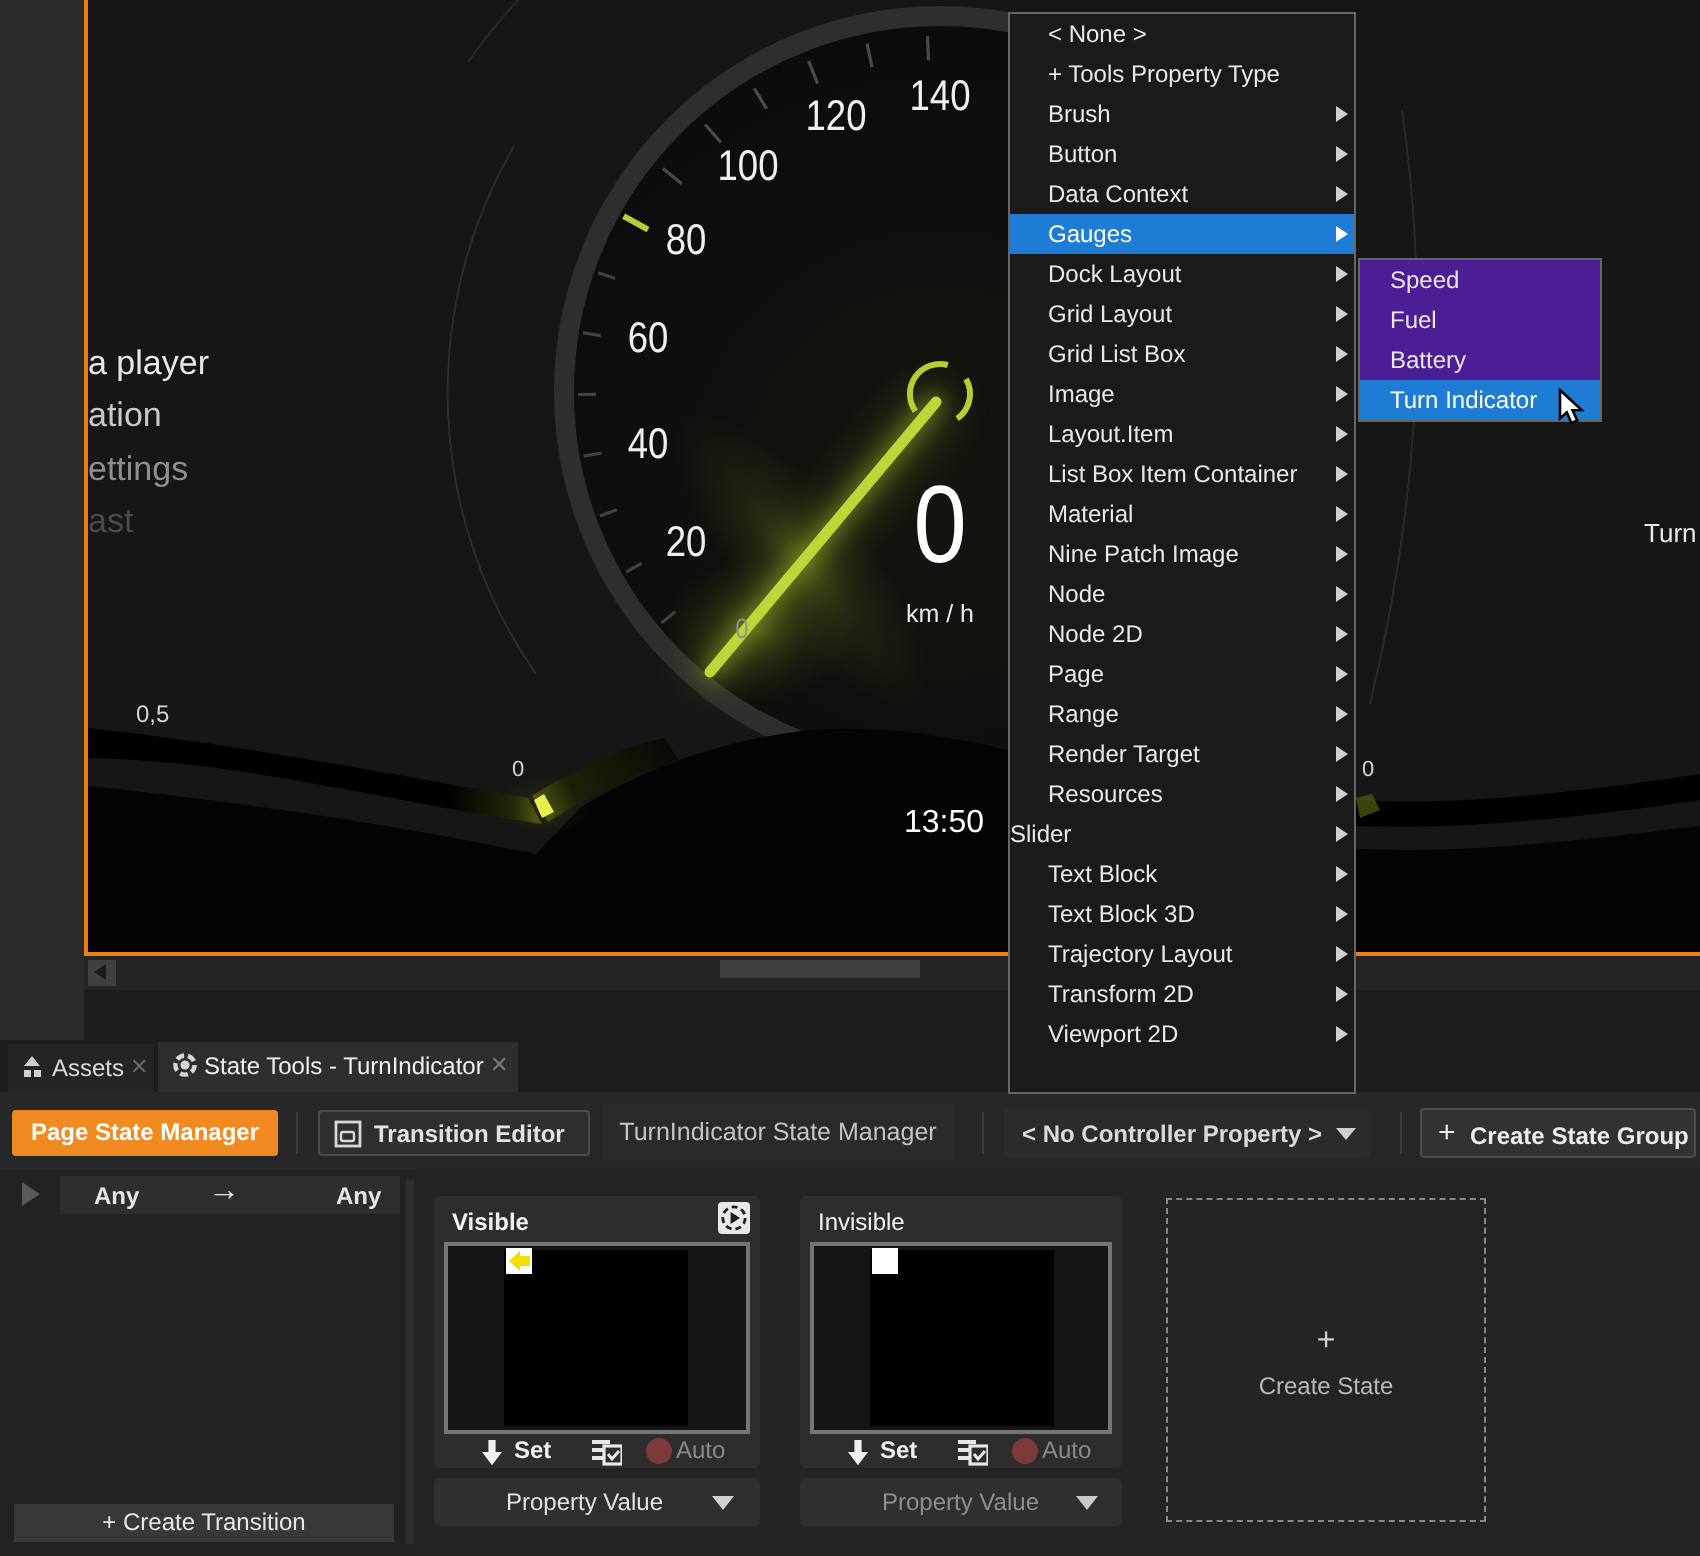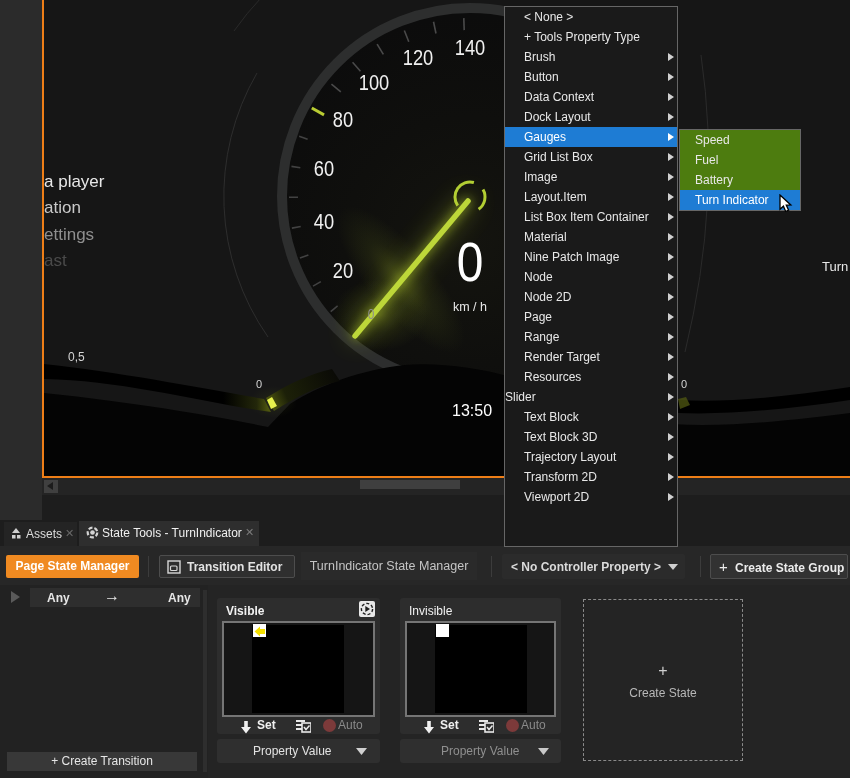--- a/index.html
+++ b/index.html
@@ -283,43 +283,44 @@
     <div style="margin-top:62px;font-size:16px;color:#cfcfcf;">+</div>
     <div style="margin-top:6px;">Create State</div>
   </div>
 
   <div class="abs" id="menu" style="left:504px;top:6px;width:174px;height:541px;background:#1a1a1a;border:1px solid #666;font-size:12px;color:#e8e8e8;">
       <div style="position:relative;height:20px;line-height:20px;padding-left:19px;">&lt; None &gt;</div>
       <div style="position:relative;height:20px;line-height:20px;padding-left:19px;">+ Tools Property Type</div>
       <div style="position:relative;height:20px;line-height:20px;padding-left:19px;">Brush<span style="position:absolute;right:3px;top:5.5px;width:0;height:0;border-top:4.5px solid transparent;border-bottom:4.5px solid transparent;border-left:6px solid #d0d0d0;"></span></div>
       <div style="position:relative;height:20px;line-height:20px;padding-left:19px;">Button<span style="position:absolute;right:3px;top:5.5px;width:0;height:0;border-top:4.5px solid transparent;border-bottom:4.5px solid transparent;border-left:6px solid #d0d0d0;"></span></div>
       <div style="position:relative;height:20px;line-height:20px;padding-left:19px;">Data Context<span style="position:absolute;right:3px;top:5.5px;width:0;height:0;border-top:4.5px solid transparent;border-bottom:4.5px solid transparent;border-left:6px solid #d0d0d0;"></span></div>
+      <div style="position:relative;height:20px;line-height:20px;padding-left:19px;background:#1e7cd4;color:#fff;">Gauges<span style="position:absolute;right:3px;top:5.5px;width:0;height:0;border-top:4.5px solid transparent;border-bottom:4.5px solid transparent;border-left:6px solid #fff;"></span></div>
       <div style="position:relative;height:20px;line-height:20px;padding-left:19px;">Dock Layout<span style="position:absolute;right:3px;top:5.5px;width:0;height:0;border-top:4.5px solid transparent;border-bottom:4.5px solid transparent;border-left:6px solid #d0d0d0;"></span></div>
-      <div style="position:relative;height:20px;line-height:20px;padding-left:19px;background:#1e7cd4;color:#fff;">Gauges<span style="position:absolute;right:3px;top:5.5px;width:0;height:0;border-top:4.5px solid transparent;border-bottom:4.5px solid transparent;border-left:6px solid #fff;"></span></div>
+      <div style="position:relative;height:20px;line-height:20px;padding-left:19px;">Grid Layout<span style="position:absolute;right:3px;top:5.5px;width:0;height:0;border-top:4.5px solid transparent;border-bottom:4.5px solid transparent;border-left:6px solid #d0d0d0;"></span></div>
       <div style="position:relative;height:20px;line-height:20px;padding-left:19px;">Grid List Box<span style="position:absolute;right:3px;top:5.5px;width:0;height:0;border-top:4.5px solid transparent;border-bottom:4.5px solid transparent;border-left:6px solid #d0d0d0;"></span></div>
       <div style="position:relative;height:20px;line-height:20px;padding-left:19px;">Image<span style="position:absolute;right:3px;top:5.5px;width:0;height:0;border-top:4.5px solid transparent;border-bottom:4.5px solid transparent;border-left:6px solid #d0d0d0;"></span></div>
       <div style="position:relative;height:20px;line-height:20px;padding-left:19px;">Layout.Item<span style="position:absolute;right:3px;top:5.5px;width:0;height:0;border-top:4.5px solid transparent;border-bottom:4.5px solid transparent;border-left:6px solid #d0d0d0;"></span></div>
       <div style="position:relative;height:20px;line-height:20px;padding-left:19px;">List Box Item Container<span style="position:absolute;right:3px;top:5.5px;width:0;height:0;border-top:4.5px solid transparent;border-bottom:4.5px solid transparent;border-left:6px solid #d0d0d0;"></span></div>
       <div style="position:relative;height:20px;line-height:20px;padding-left:19px;">Material<span style="position:absolute;right:3px;top:5.5px;width:0;height:0;border-top:4.5px solid transparent;border-bottom:4.5px solid transparent;border-left:6px solid #d0d0d0;"></span></div>
       <div style="position:relative;height:20px;line-height:20px;padding-left:19px;">Nine Patch Image<span style="position:absolute;right:3px;top:5.5px;width:0;height:0;border-top:4.5px solid transparent;border-bottom:4.5px solid transparent;border-left:6px solid #d0d0d0;"></span></div>
       <div style="position:relative;height:20px;line-height:20px;padding-left:19px;">Node<span style="position:absolute;right:3px;top:5.5px;width:0;height:0;border-top:4.5px solid transparent;border-bottom:4.5px solid transparent;border-left:6px solid #d0d0d0;"></span></div>
       <div style="position:relative;height:20px;line-height:20px;padding-left:19px;">Node 2D<span style="position:absolute;right:3px;top:5.5px;width:0;height:0;border-top:4.5px solid transparent;border-bottom:4.5px solid transparent;border-left:6px solid #d0d0d0;"></span></div>
       <div style="position:relative;height:20px;line-height:20px;padding-left:19px;">Page<span style="position:absolute;right:3px;top:5.5px;width:0;height:0;border-top:4.5px solid transparent;border-bottom:4.5px solid transparent;border-left:6px solid #d0d0d0;"></span></div>
       <div style="position:relative;height:20px;line-height:20px;padding-left:19px;">Range<span style="position:absolute;right:3px;top:5.5px;width:0;height:0;border-top:4.5px solid transparent;border-bottom:4.5px solid transparent;border-left:6px solid #d0d0d0;"></span></div>
       <div style="position:relative;height:20px;line-height:20px;padding-left:19px;">Render Target<span style="position:absolute;right:3px;top:5.5px;width:0;height:0;border-top:4.5px solid transparent;border-bottom:4.5px solid transparent;border-left:6px solid #d0d0d0;"></span></div>
       <div style="position:relative;height:20px;line-height:20px;padding-left:19px;">Resources<span style="position:absolute;right:3px;top:5.5px;width:0;height:0;border-top:4.5px solid transparent;border-bottom:4.5px solid transparent;border-left:6px solid #d0d0d0;"></span></div>
       <div style="position:relative;height:20px;line-height:20px;">Slider<span style="position:absolute;right:3px;top:5.5px;width:0;height:0;border-top:4.5px solid transparent;border-bottom:4.5px solid transparent;border-left:6px solid #d0d0d0;"></span></div>
       <div style="position:relative;height:20px;line-height:20px;padding-left:19px;">Text Block<span style="position:absolute;right:3px;top:5.5px;width:0;height:0;border-top:4.5px solid transparent;border-bottom:4.5px solid transparent;border-left:6px solid #d0d0d0;"></span></div>
       <div style="position:relative;height:20px;line-height:20px;padding-left:19px;">Text Block 3D<span style="position:absolute;right:3px;top:5.5px;width:0;height:0;border-top:4.5px solid transparent;border-bottom:4.5px solid transparent;border-left:6px solid #d0d0d0;"></span></div>
       <div style="position:relative;height:20px;line-height:20px;padding-left:19px;">Trajectory Layout<span style="position:absolute;right:3px;top:5.5px;width:0;height:0;border-top:4.5px solid transparent;border-bottom:4.5px solid transparent;border-left:6px solid #d0d0d0;"></span></div>
       <div style="position:relative;height:20px;line-height:20px;padding-left:19px;">Transform 2D<span style="position:absolute;right:3px;top:5.5px;width:0;height:0;border-top:4.5px solid transparent;border-bottom:4.5px solid transparent;border-left:6px solid #d0d0d0;"></span></div>
       <div style="position:relative;height:20px;line-height:20px;padding-left:19px;">Viewport 2D<span style="position:absolute;right:3px;top:5.5px;width:0;height:0;border-top:4.5px solid transparent;border-bottom:4.5px solid transparent;border-left:6px solid #d0d0d0;"></span></div>
     </div>
 
-  <div class="abs" style="left:679px;top:129px;width:122px;height:82px;background:#4d7c0f;border:1px solid #666;font-size:12px;color:#e8e8e8;">
+  <div class="abs" style="left:679px;top:129px;width:122px;height:82px;background:#4c1d95;border:1px solid #666;font-size:12px;color:#e8e8e8;">
     <div style="height:20px;line-height:20px;padding-left:15px;">Speed</div>
     <div style="height:20px;line-height:20px;padding-left:15px;">Fuel</div>
     <div style="height:20px;line-height:20px;padding-left:15px;">Battery</div>
     <div style="height:20px;line-height:20px;padding-left:15px;background:#1e7cd4;color:#fff;">Turn Indicator</div>
   </div>
 
   <div class="abs" style="left:779px;top:194px;width:16px;height:21px;">
     <svg width="16" height="21">
         <path d="M1,1 L1,15.2 L4.4,12.2 L6.7,17.5 L9.6,16.2 L7.3,11.1 L11.8,11 Z" fill="#ffffff" stroke="#000" stroke-width="1.3"></path>
       </svg>

